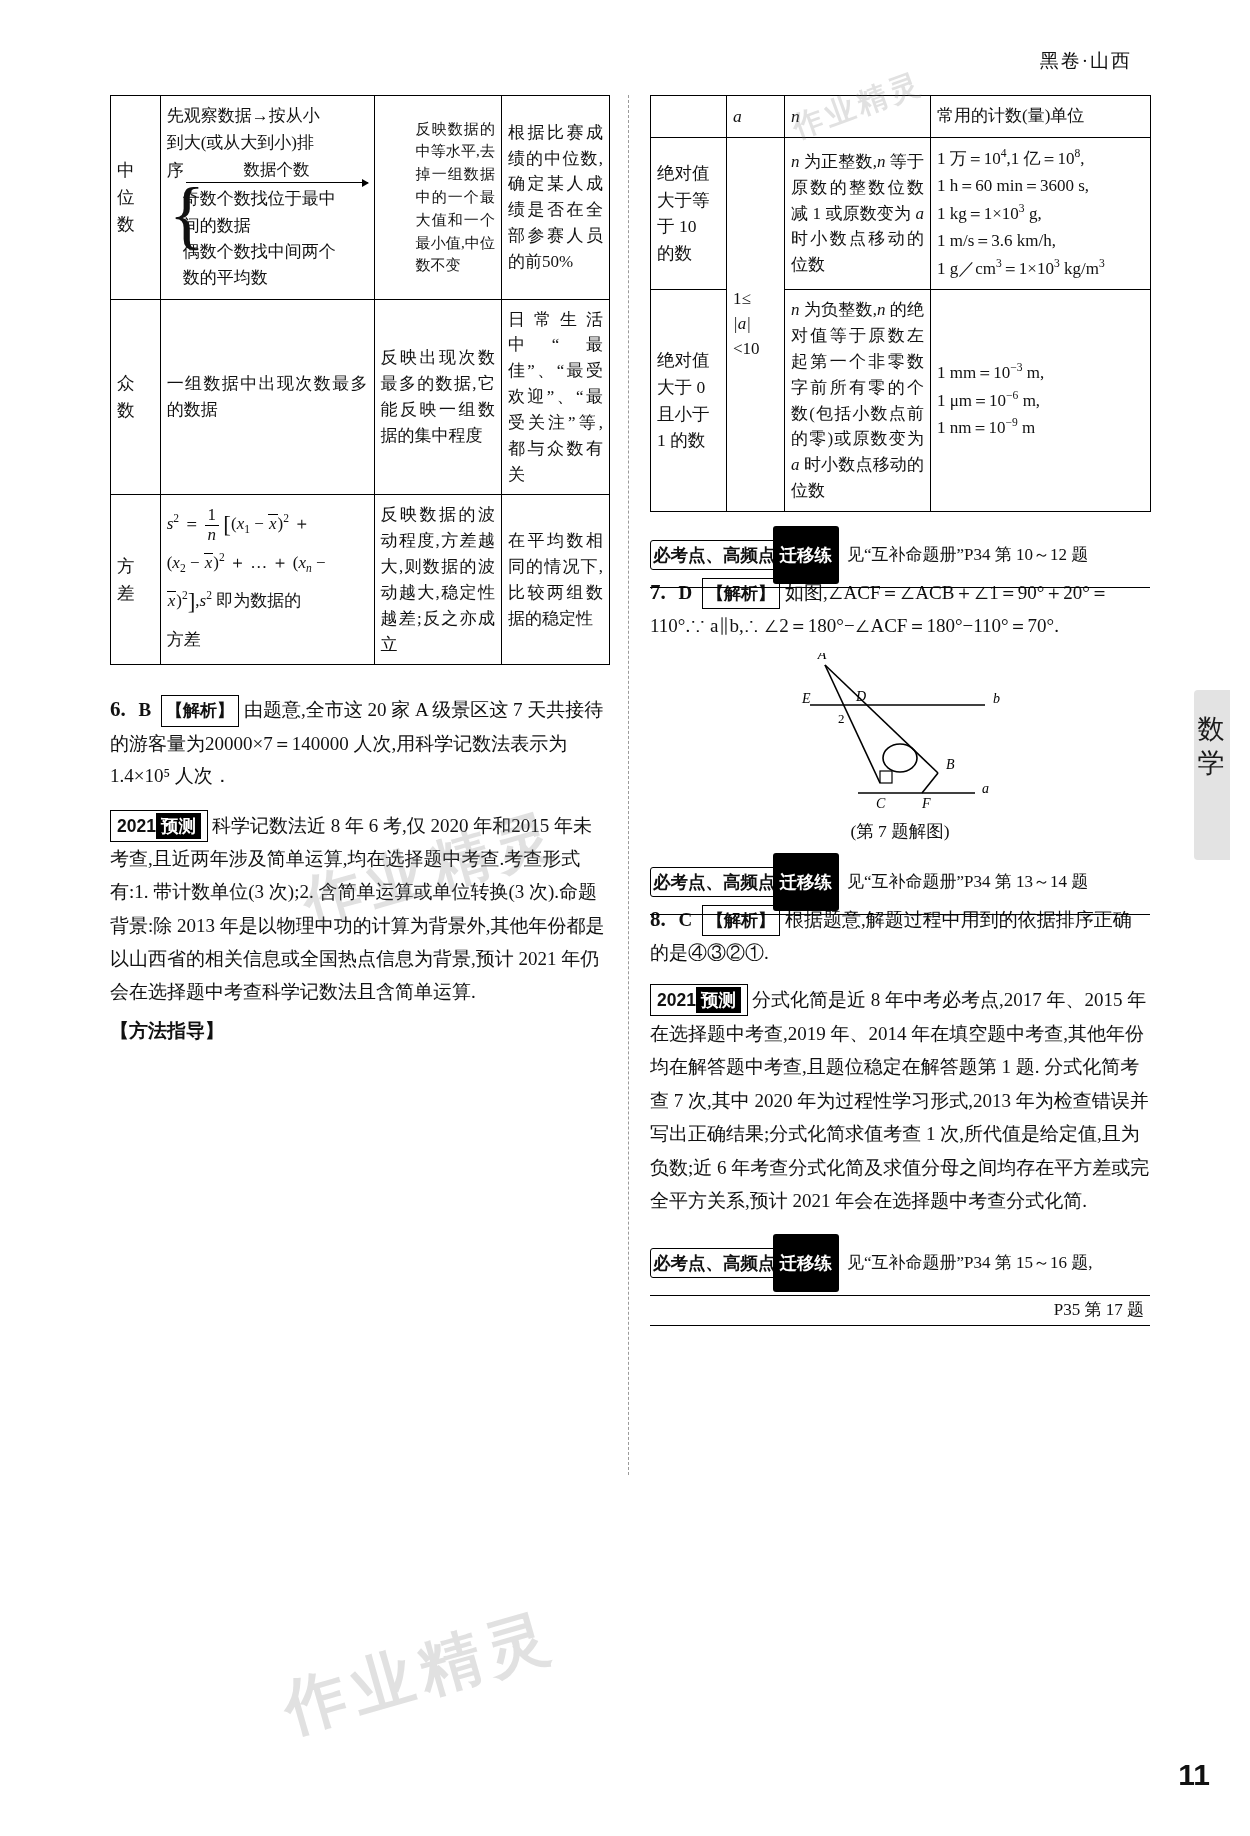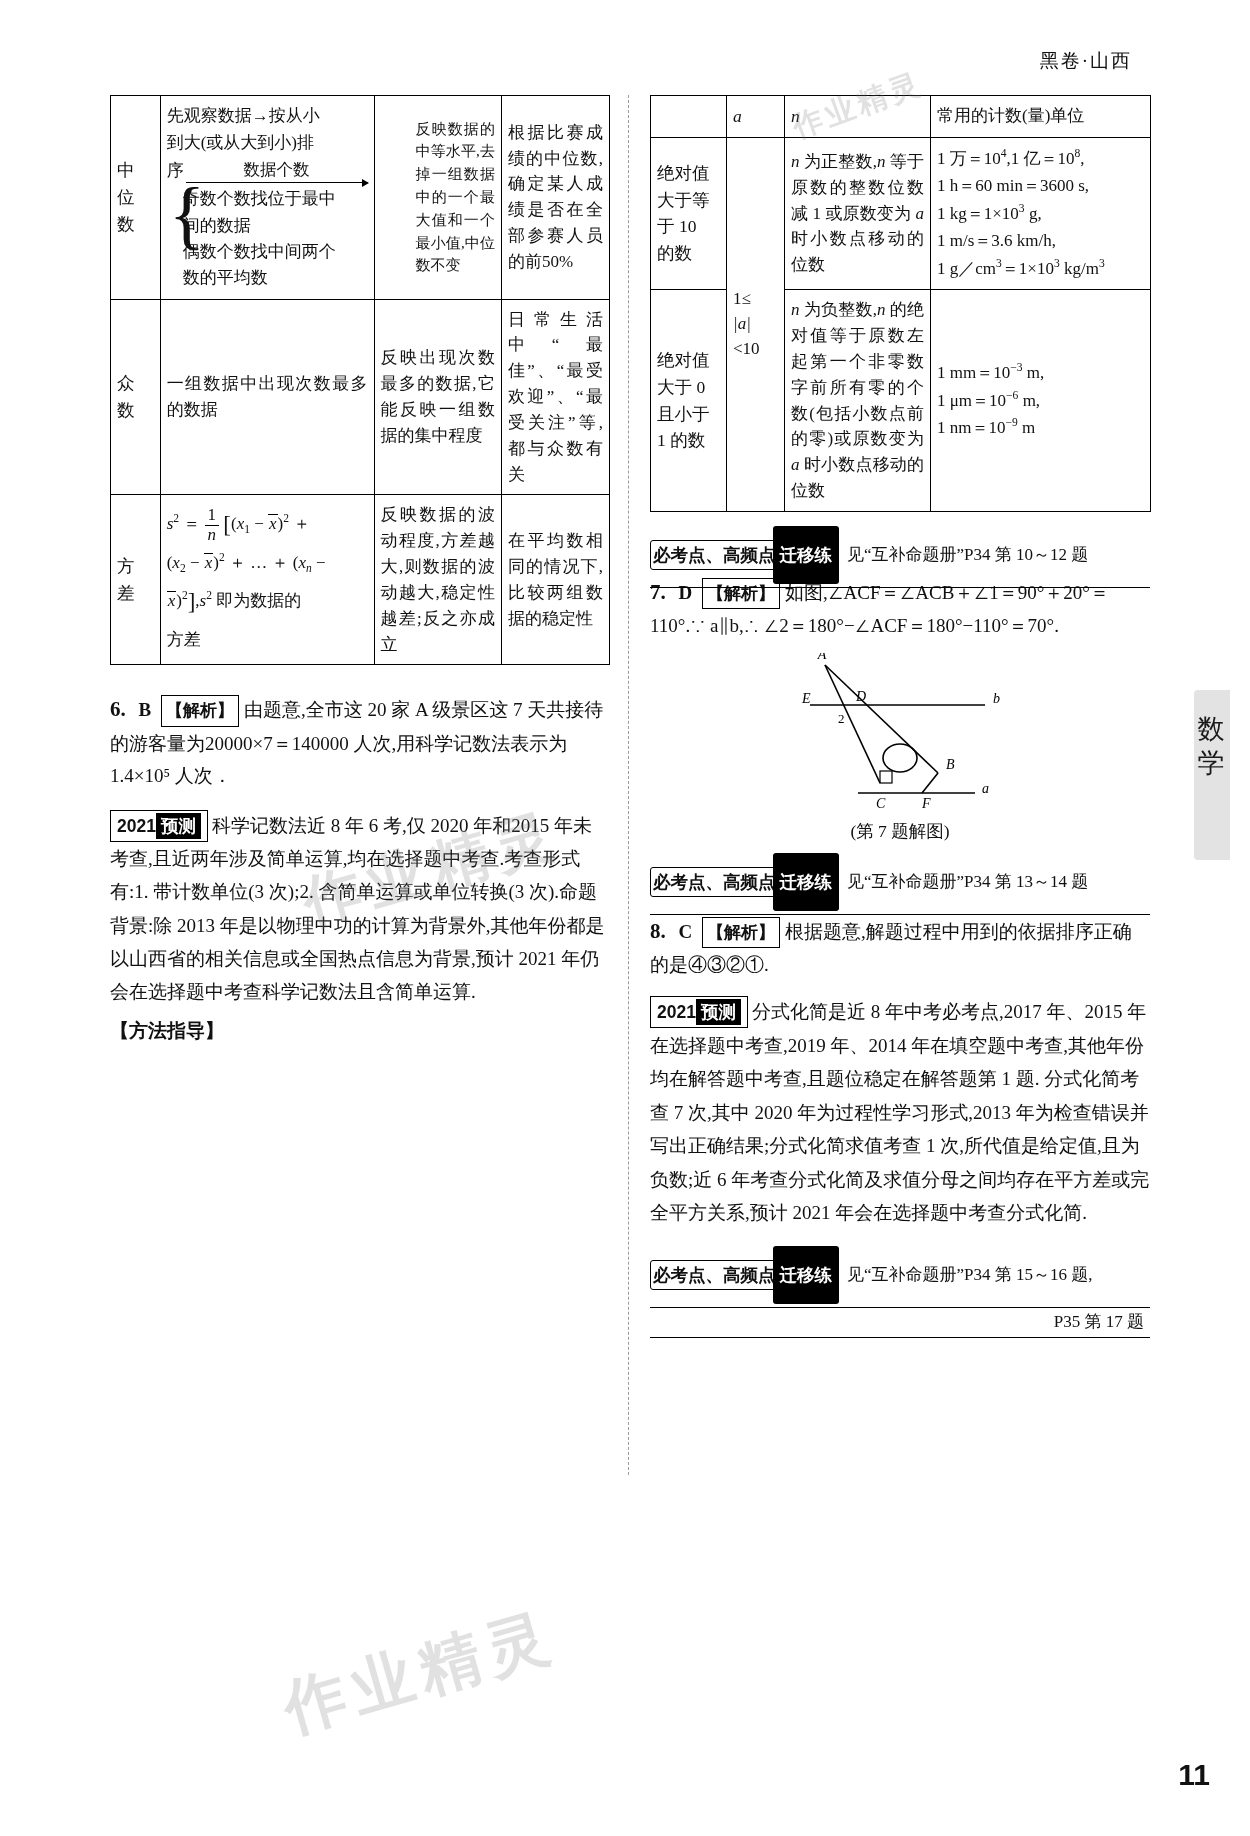--- a/index.html
+++ b/index.html
@@ -305,21 +305,21 @@
       </svg>
       <div class="figcap">(第 7 题解图)</div>
     </div>
 
     <div class="banner" style="margin-top:10px;">
       <div class="banner-underline" style="white-space:nowrap;">
         <span class="b1">必考点、高频点</span><span class="b2">迁移练</span><span class="b3">见“互补命题册”P34 第 13～14 题</span>
       </div>
     </div>
 
-    <div class="ans" style="margin-top:26px;">
+    <div class="ans" style="margin-top:14px;">
       <span class="num">8.</span>
       <span class="choice">C</span>
       <span class="tag-box">【解析】</span><span class="body-ind">根据题意,解题过程中用到的依据排序正确的是④③②①.</span>
     </div>
 
     <div style="margin-top:14px;">
       <span class="predict"><span class="yr">2021</span><span class="yc">预测</span></span>
       <span class="body-ind" style="font-size:19px; line-height:1.76;">分式化简是近 8 年中考必考点,2017 年、2015 年在选择题中考查,2019 年、2014 年在填空题中考查,其他年份均在解答题中考查,且题位稳定在解答题第 1 题. 分式化简考查 7 次,其中 2020 年为过程性学习形式,2013 年为检查错误并写出正确结果;分式化简求值考查 1 次,所代值是给定值,且为负数;近 6 年考查分式化简及求值分母之间均存在平方差或完全平方关系,预计 2021 年会在选择题中考查分式化简.</span>
     </div>
 

